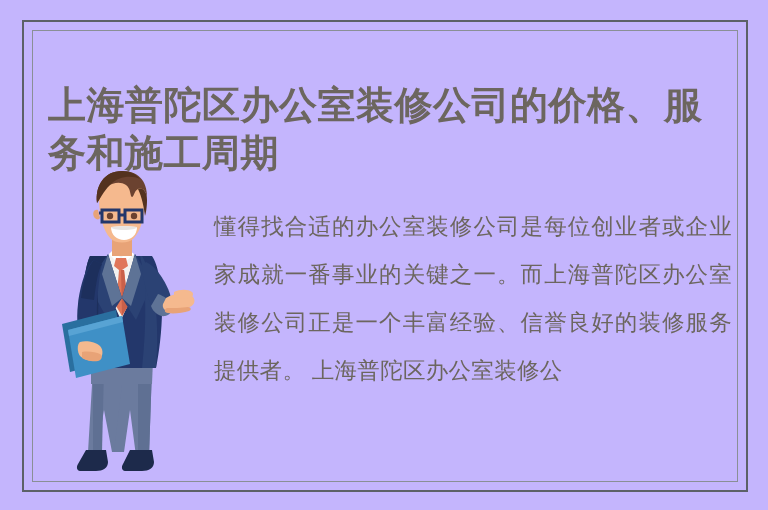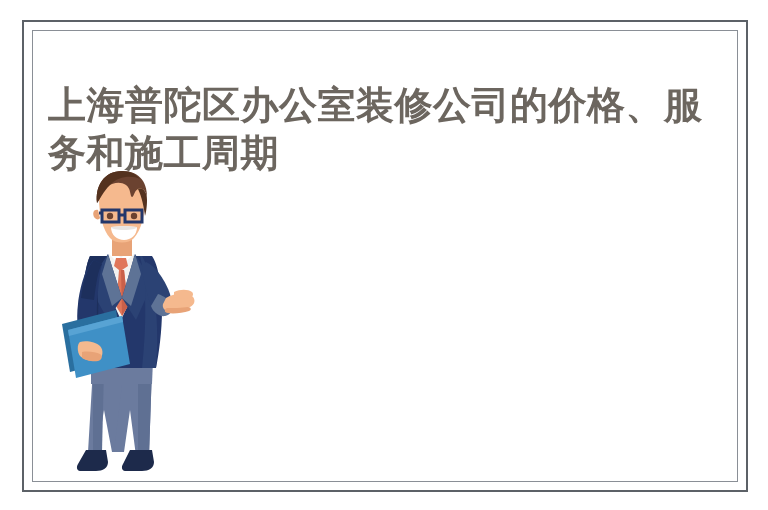--- a/index.html
+++ b/index.html
@@ -12,21 +12,21 @@
     height: 510px;
     background: #e3eefc;
     font-family: "Liberation Sans", "DejaVu Sans", sans-serif;
     overflow: hidden;
   }
 
   #canvas {
     position: relative;
     width: 768px;
     height: 510px;
-    background: #ffffff;
+    background: #c4b5fd;
   }
 
   
   .frame-outer {
     position: absolute;
     left: 22px;
     top: 20px;
     width: 726px;
     height: 472px;
     border: 2px solid #5c6167;
@@ -162,14 +162,15 @@
       <path d="M53 43 L56 43" stroke="#23376b" stroke-width="3"></path>
       <circle cx="64" cy="46" r="3.2" fill="#6b4230"></circle>
       <circle cx="88" cy="46" r="3.2" fill="#6b4230"></circle>
 
       <path d="M65 57 C72 56 84 56 91 57 C91 65 85 70 78 70 C71 70 65 65 65 57 Z" fill="#ffffff"></path>
       <path d="M65 57 C72 56 84 56 91 57 C91 59 85 60 78 60 C71 60 65 59 65 57 Z" fill="#e8e5e2"></path>
 
     </svg>
   </div>
 
+  <p class="body-text">懂得找合适的办公室装修公司是每位创业者或企业家成就一番事业的关键之一。而上海普陀区办公室装修公司正是一个丰富经验、信誉良好的装修服务提供者。 上海普陀区办公室装修公</p>
 
 </div>
 
 </body></html>

